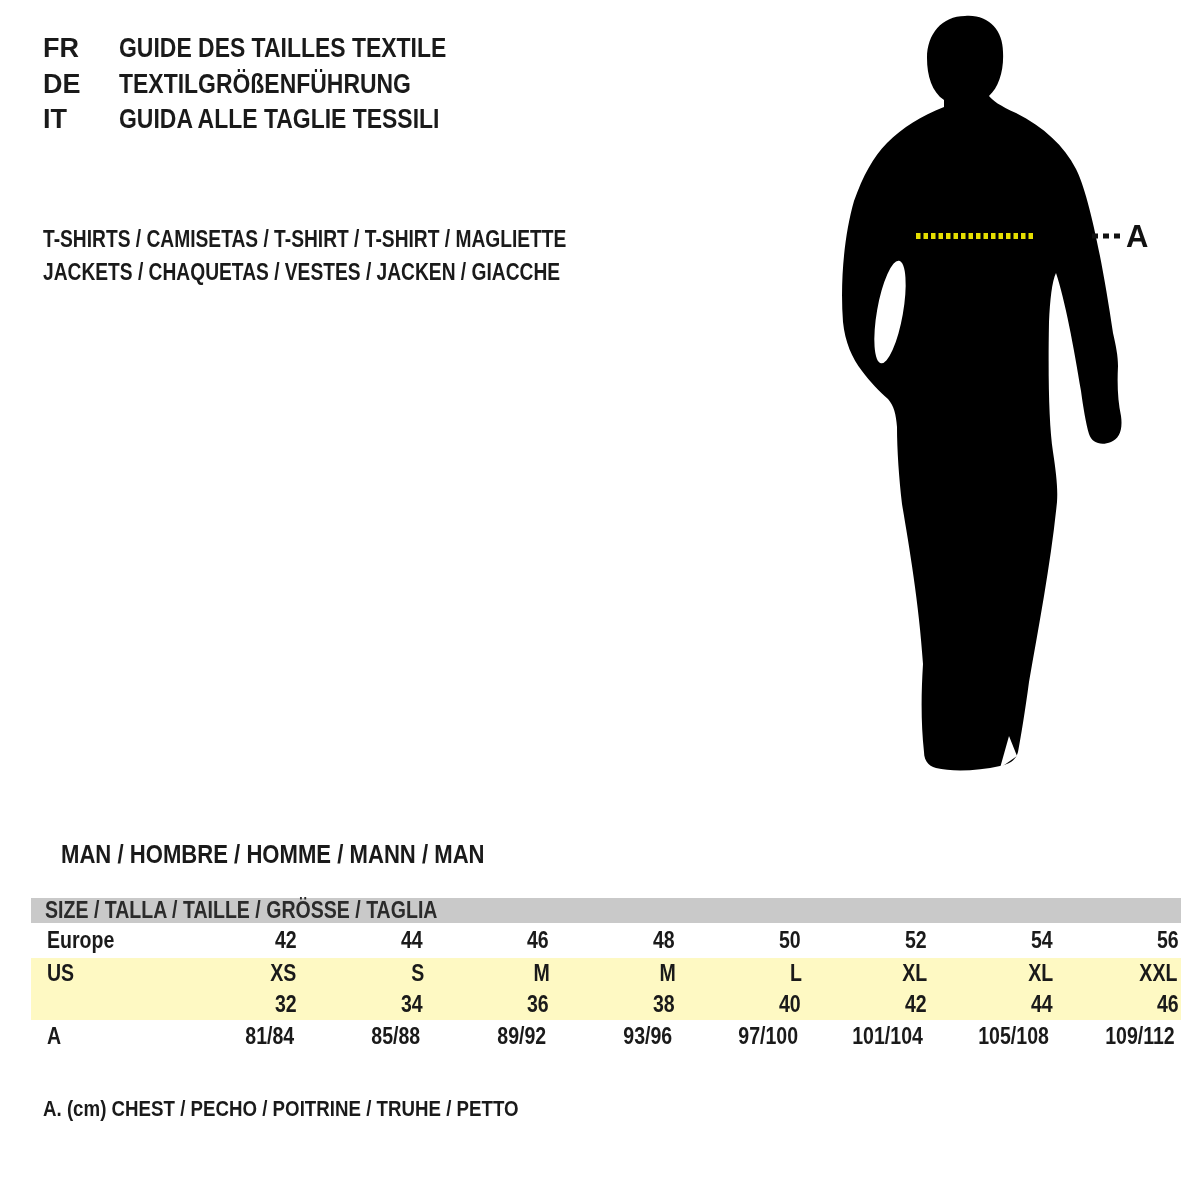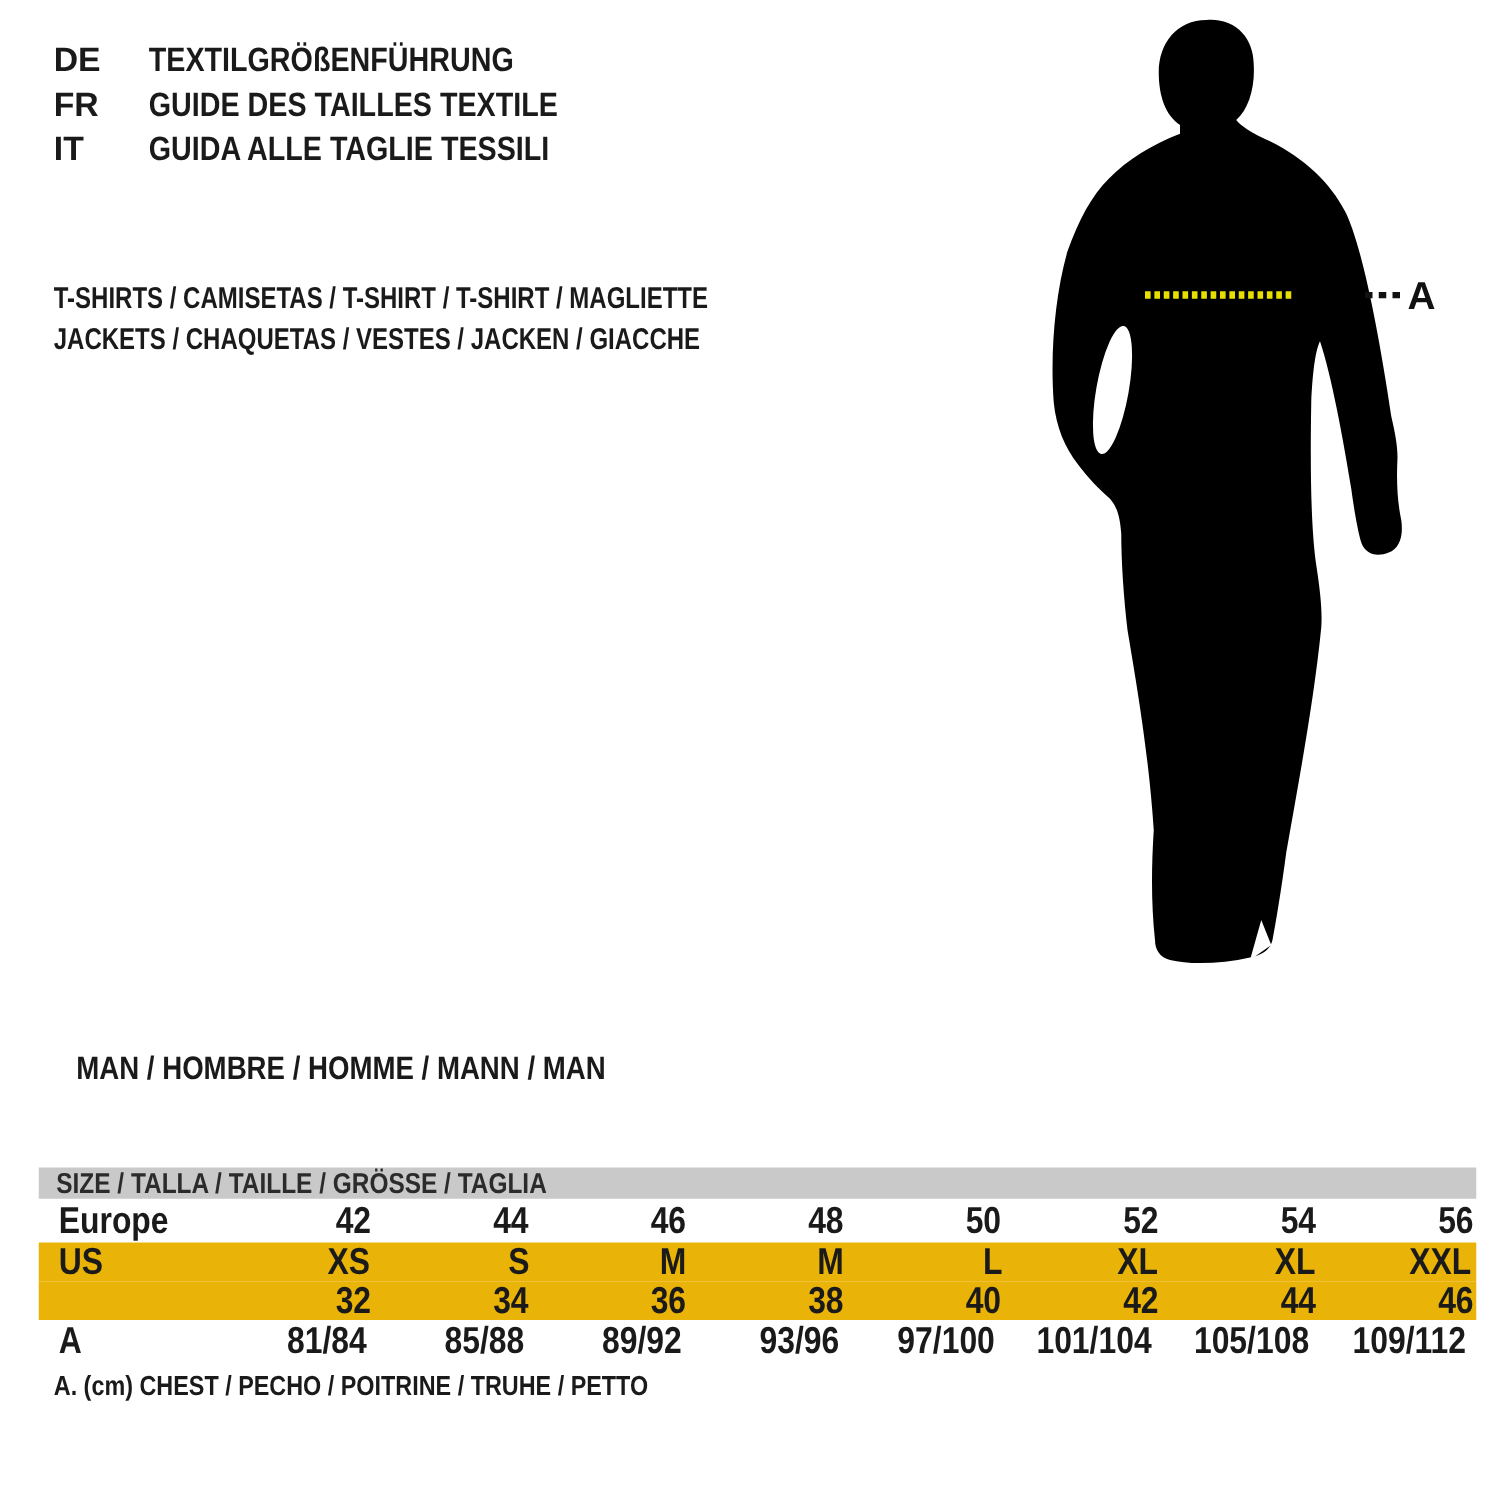--- a/index.html
+++ b/index.html
@@ -22,44 +22,44 @@
   
   .cats{position:absolute;left:43px;top:223px;font-size:24px;font-weight:bold;line-height:32.5px;}
 
   
   .figure{position:absolute;left:820px;top:0;width:380px;height:800px;}
 
   
   .man-heading{position:absolute;left:61px;top:841px;font-size:26px;font-weight:bold;line-height:26px;}
 
   
-  .size-table{position:absolute;left:31px;top:898px;width:1150px;font-weight:bold;margin-top:36px;}
+  .size-table{position:absolute;left:31px;top:898px;width:1150px;font-weight:bold;}
   .st-header{height:25px;line-height:25px;background:#c9c9c9;padding-left:14px;font-size:23px;color:#2b2b2b;}
-  .st-row{display:flex;align-items:center;font-size:30px;}
-  .st-row.shaded{background:#eab308;}
+  .st-row{display:flex;align-items:center;font-size:23px;}
+  .st-row.shaded{background:#fef9c3;}
   .st-row.h35{height:35px;}
   .st-row.h31{height:31px;}
   .st-row.h33{height:33px;}
   .st-label{width:142px;flex:0 0 142px;padding-left:16px;box-sizing:border-box;text-align:left;}
   .st-cell{flex:1;text-align:right;}
 
   
   .footnote{position:absolute;left:43px;top:1096px;font-size:22px;font-weight:bold;}
 </style>
 </head>
 <body>
 
 <div class="langs">
   <div class="lang-row">
+    <span class="lang-code">FR</span>
+    <span class="cond">GUIDE DES TAILLES TEXTILE</span>
+  </div>
+  <div class="lang-row">
     <span class="lang-code">DE</span>
     <span class="cond">TEXTILGRÖßENFÜHRUNG</span>
-  </div>
-  <div class="lang-row">
-    <span class="lang-code">FR</span>
-    <span class="cond">GUIDE DES TAILLES TEXTILE</span>
   </div>
   <div class="lang-row">
     <span class="lang-code">IT</span>
     <span class="cond">GUIDA ALLE TAGLIE TESSILI</span>
   </div>
 </div>
 
 <div class="cats">
   <div><span class="cond" style="transform:scaleX(.8)">T-SHIRTS / CAMISETAS / T-SHIRT / T-SHIRT / MAGLIETTE</span></div>
   <div><span class="cond" style="transform:scaleX(.8)">JACKETS / CHAQUETAS / VESTES / JACKEN / GIACCHE</span></div>

